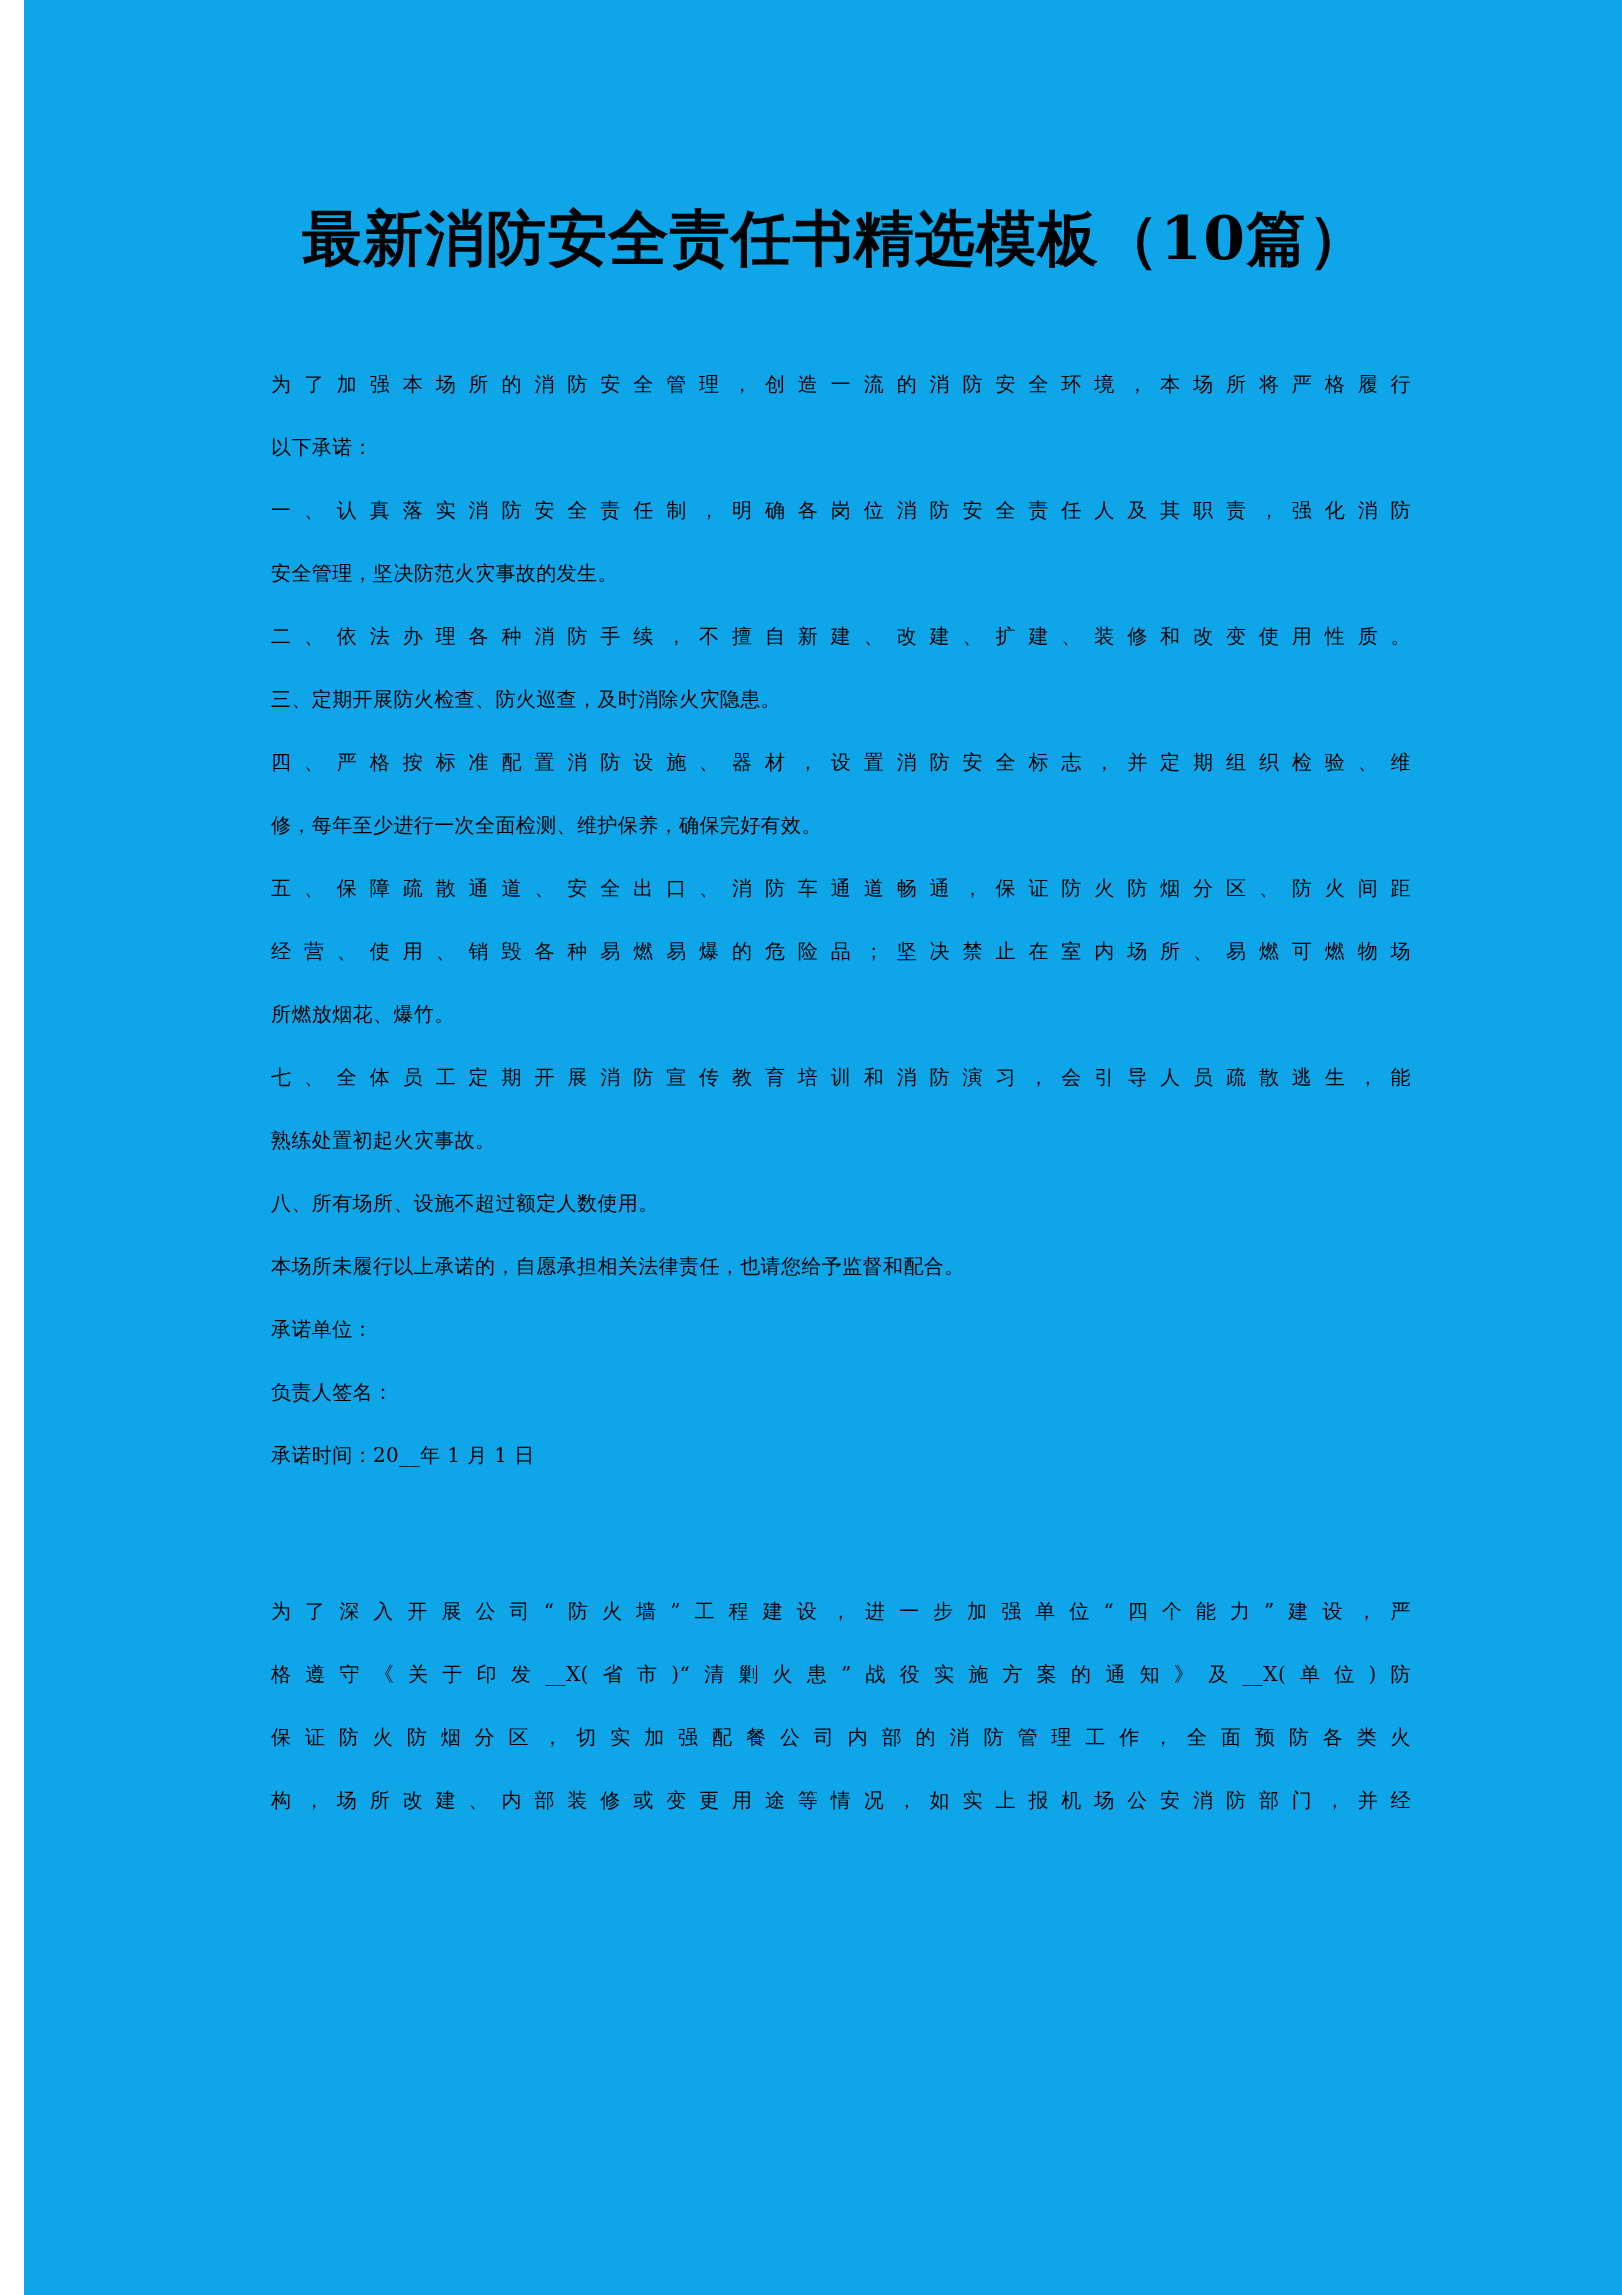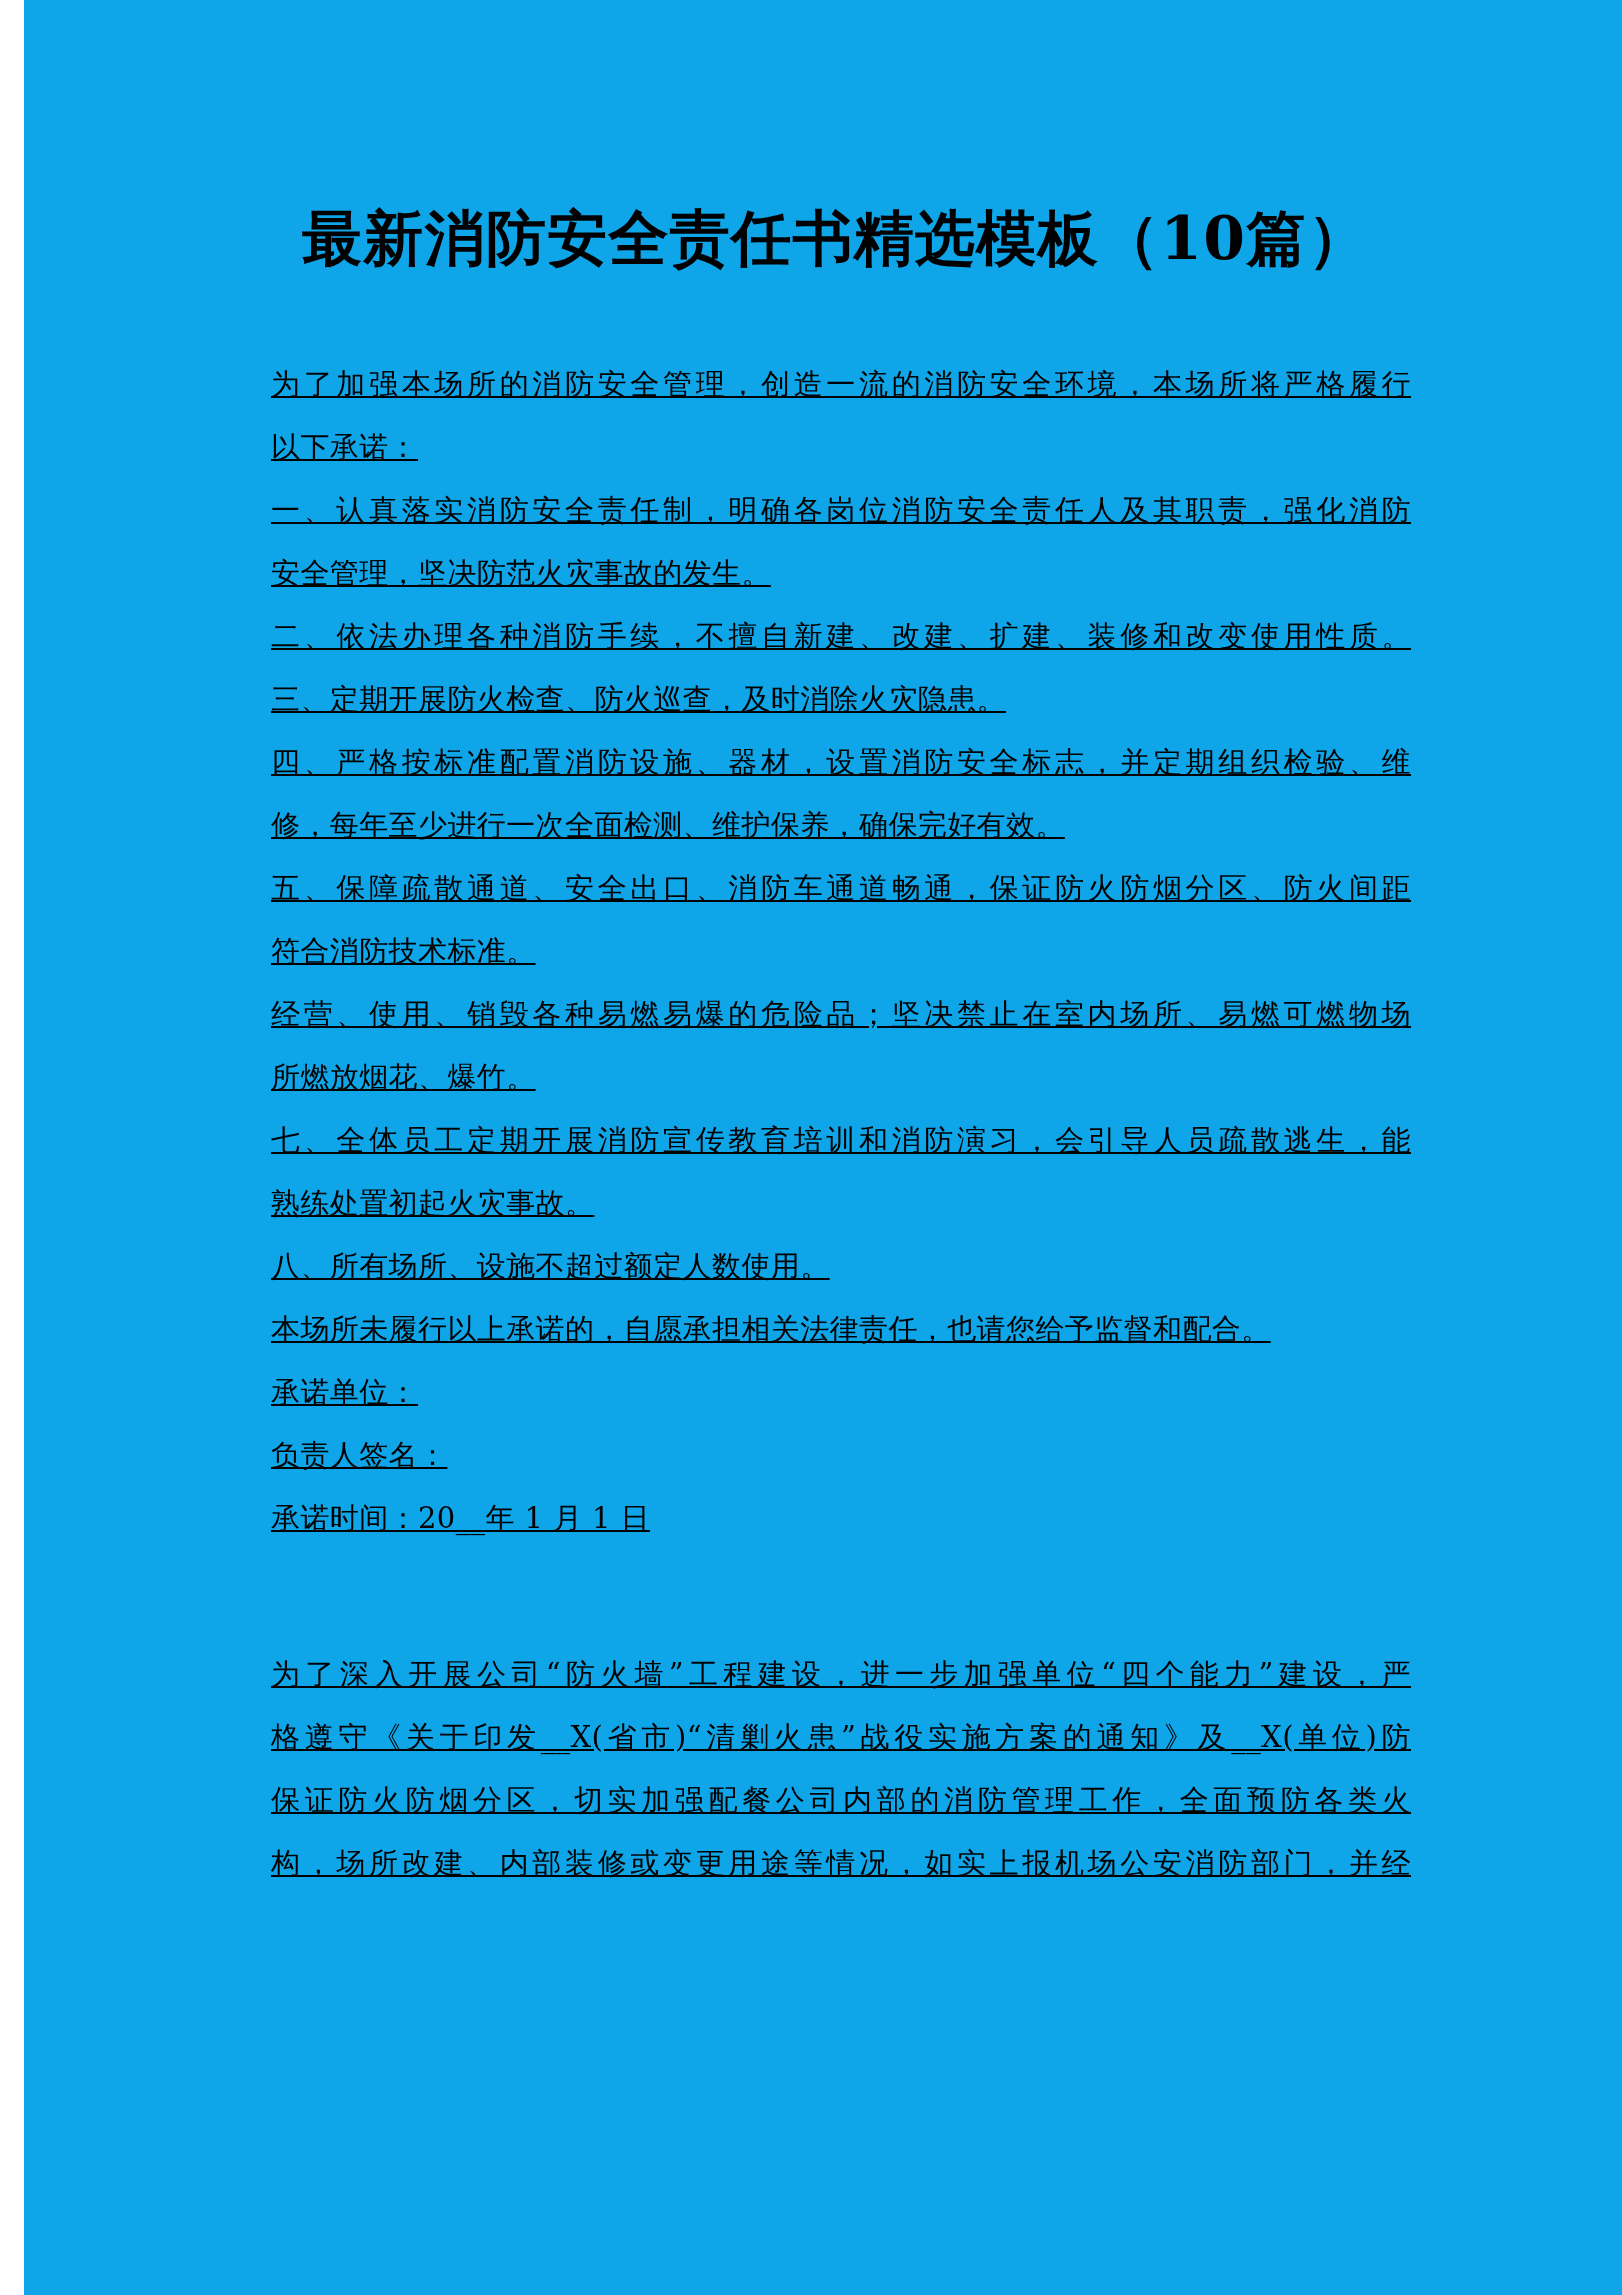--- a/index.html
+++ b/index.html
@@ -36,25 +36,24 @@
     white-space: nowrap;
   }
   .body-text {
     position: absolute;
     left: 247px;
     top: 353px;
     width: 1152px;
   }
   .line {
     height: 63px;
-    font-size: 29px;
+    font-size: 20px;
     line-height: 63px;
     white-space: nowrap;
     letter-spacing: 0.4px;
-    text-decoration: underline;
   }
   .line.justify {
     text-align: justify;
     text-align-last: justify;
     width: 1140px;
   }
   .gap {
     height: 93px;
   }
 </style>
@@ -69,21 +68,20 @@
 
     <div class="line justify">为了加强本场所的消防安全管理，创造一流的消防安全环境，本场所将严格履行</div>
     <div class="line">以下承诺：</div>
     <div class="line justify">一、认真落实消防安全责任制，明确各岗位消防安全责任人及其职责，强化消防</div>
     <div class="line">安全管理，坚决防范火灾事故的发生。</div>
     <div class="line justify">二、依法办理各种消防手续，不擅自新建、改建、扩建、装修和改变使用性质。</div>
     <div class="line">三、定期开展防火检查、防火巡查，及时消除火灾隐患。</div>
     <div class="line justify">四、严格按标准配置消防设施、器材，设置消防安全标志，并定期组织检验、维</div>
     <div class="line">修，每年至少进行一次全面检测、维护保养，确保完好有效。</div>
     <div class="line justify">五、保障疏散通道、安全出口、消防车通道畅通，保证防火防烟分区、防火间距</div>
-    <div class="line">符合消防技术标准。</div>
     <div class="line justify">经营、使用、销毁各种易燃易爆的危险品；坚决禁止在室内场所、易燃可燃物场</div>
     <div class="line">所燃放烟花、爆竹。</div>
     <div class="line justify">七、全体员工定期开展消防宣传教育培训和消防演习，会引导人员疏散逃生，能</div>
     <div class="line">熟练处置初起火灾事故。</div>
     <div class="line">八、所有场所、设施不超过额定人数使用。</div>
     <div class="line">本场所未履行以上承诺的，自愿承担相关法律责任，也请您给予监督和配合。</div>
     <div class="line">承诺单位：</div>
     <div class="line">负责人签名：</div>
     <div class="line">承诺时间：20__年 1 月 1 日</div>
 

